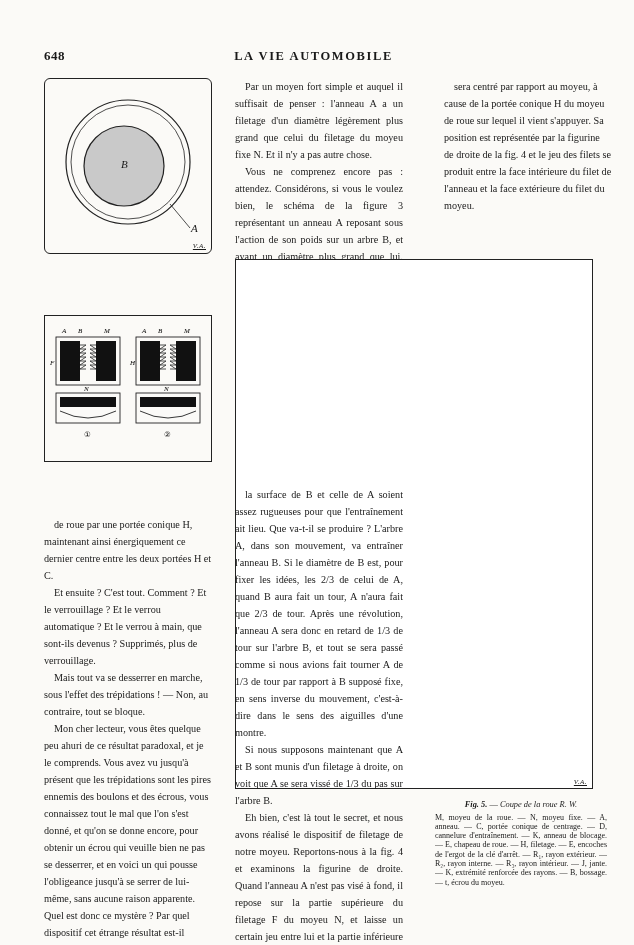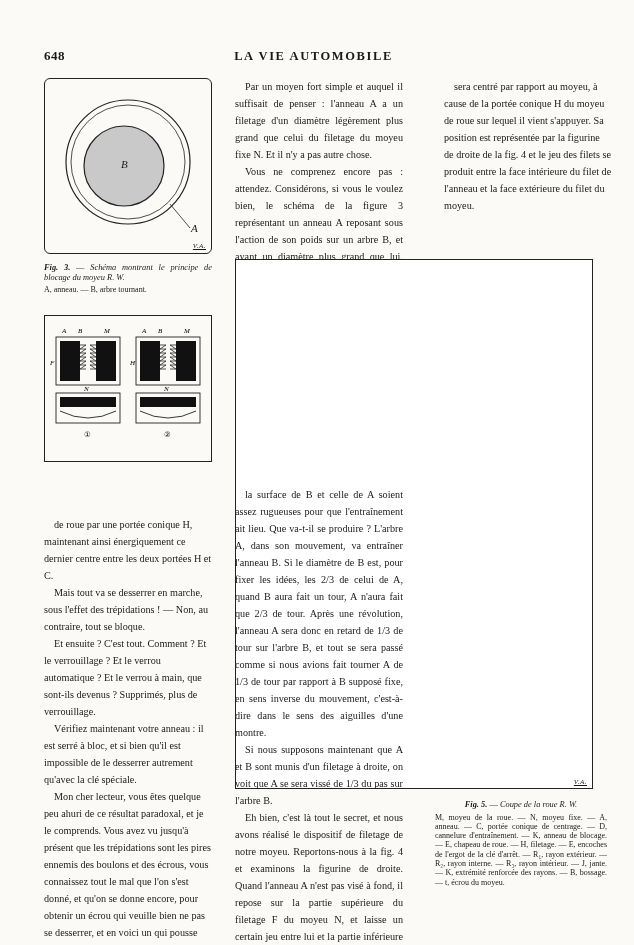--- a/index.html
+++ b/index.html
@@ -84,28 +84,20 @@
       <circle cx="84" cy="84" r="62" fill="none" stroke="#222" stroke-width="1.2"></circle>
       <circle cx="84" cy="84" r="57" fill="none" stroke="#222" stroke-width="0.8"></circle>
       <circle cx="80" cy="88" r="40" fill="#c9c9c9" stroke="#222" stroke-width="1.2"></circle>
       <line x1="126" y1="126" x2="146" y2="150" stroke="#222" stroke-width="0.8"></line>
     </svg>
     <div style="position:absolute;left:77px;top:80px;font-size:11px;font-style:italic;">B</div>
     <div style="position:absolute;left:147px;top:144px;font-size:11px;font-style:italic;">A</div>
     <div class="va" style="position:absolute;right:6px;bottom:4px;">V.A.</div>
   </div>
 
-  <div style="position:absolute;left:44px;top:258px;width:168px;">
-    <div class="figcap">
-      <b>Fig. 3.</b>
-      <span>—</span>
-      <span class="it">Schéma montrant le principe de blocage du moyeu R. W.</span>
-    </div>
-    <div class="caplegend figcapc">A, anneau. — B, arbre tournant.</div>
-  </div>
 
   <div id="fig4">
     <div class="frame"></div>
     <svg width="168" height="147" viewBox="0 0 168 147">
 
       <g>
         <rect x="12" y="22" width="64" height="48" fill="none" stroke="#222" stroke-width="0.9"></rect>
         <rect x="16" y="26" width="20" height="40" fill="#111"></rect>
         <rect x="52" y="26" width="20" height="40" fill="#111"></rect>
         <path d="M36 30 l6 0 l-6 4 l6 0 l-6 4 l6 0 l-6 4 l6 0 l-6 4 l6 0 l-6 4 l6 0 l-6 4 l6 0" fill="none" stroke="#222" stroke-width="0.8"></path>
@@ -136,23 +128,22 @@
       <text x="86" y="50" font-size="7" font-family="Liberation Serif" font-style="italic">H</text>
       <text x="120" y="76" font-size="7" font-family="Liberation Serif" font-style="italic">N</text>
       <text x="40" y="122" font-size="7.5" font-family="Liberation Serif">①</text>
       <text x="120" y="122" font-size="7.5" font-family="Liberation Serif">②</text>
     </svg>
   </div>
 
 
   <div id="col1-text">
     <p>de roue par une portée conique H, maintenant ainsi énergiquement ce dernier centre entre les deux portées H et C.</p>
+    <p>Et ensuite ? C'est tout. Comment ? Et le verrouillage ? Et le verrou automatique ? Et le verrou à main, que sont-ils devenus ? Supprimés, plus de verrouillage.</p>
     <p>Mais tout va se desserrer en marche, sous l'effet des trépidations ! — Non, au contraire, tout se bloque.</p>
-    <p>Et ensuite ? C'est tout. Comment ? Et le verrouillage ? Et le verrou automatique ? Et le verrou à main, que sont-ils devenus ? Supprimés, plus de verrouillage.</p>
-    <p>Vérifiez maintenant votre anneau : il est serré à bloc, et si bien qu'il est impossible de le desserrer autrement qu'avec la clé spéciale.</p>
     <p>Mon cher lecteur, vous êtes quelque peu ahuri de ce résultat paradoxal, et je le comprends. Vous avez vu jusqu'à présent que les trépidations sont les pires ennemis des boulons et des écrous, vous connaissez tout le mal que l'on s'est donné, et qu'on se donne encore, pour obtenir un écrou qui veuille bien ne pas se desserrer, et en voici un qui pousse l'obligeance jusqu'à se serrer de lui-même, sans aucune raison apparente. Quel est donc ce mystère ? Par quel dispositif cet étrange résultat est-il obtenu ?</p>
   </div>
 
   <div class="col col2" style="top:78px;">
     <p>Par un moyen fort simple et auquel il suffisait de penser : l'anneau A a un filetage d'un diamètre légèrement plus grand que celui du filetage du moyeu fixe N. Et il n'y a pas autre chose.</p>
     <p>Vous ne comprenez encore pas : attendez. Considérons, si vous le voulez bien, le schéma de la figure 3 représentant un anneau A reposant sous l'action de son poids sur un arbre B, et ayant un diamètre plus grand que lui. Faisons tourner l'arbre B dans le sens inverse de celui des aiguilles d'une montre, par exemple, et admettons que</p>
   </div>
 
   <div id="col3-upper">
     <p>sera centré par rapport au moyeu, à cause de la portée conique H du moyeu de roue sur lequel il vient s'appuyer. Sa position est représentée par la figurine de droite de la fig. 4 et le jeu des filets se produit entre la face intérieure du filet de l'anneau et la face extérieure du filet du moyeu.</p>

